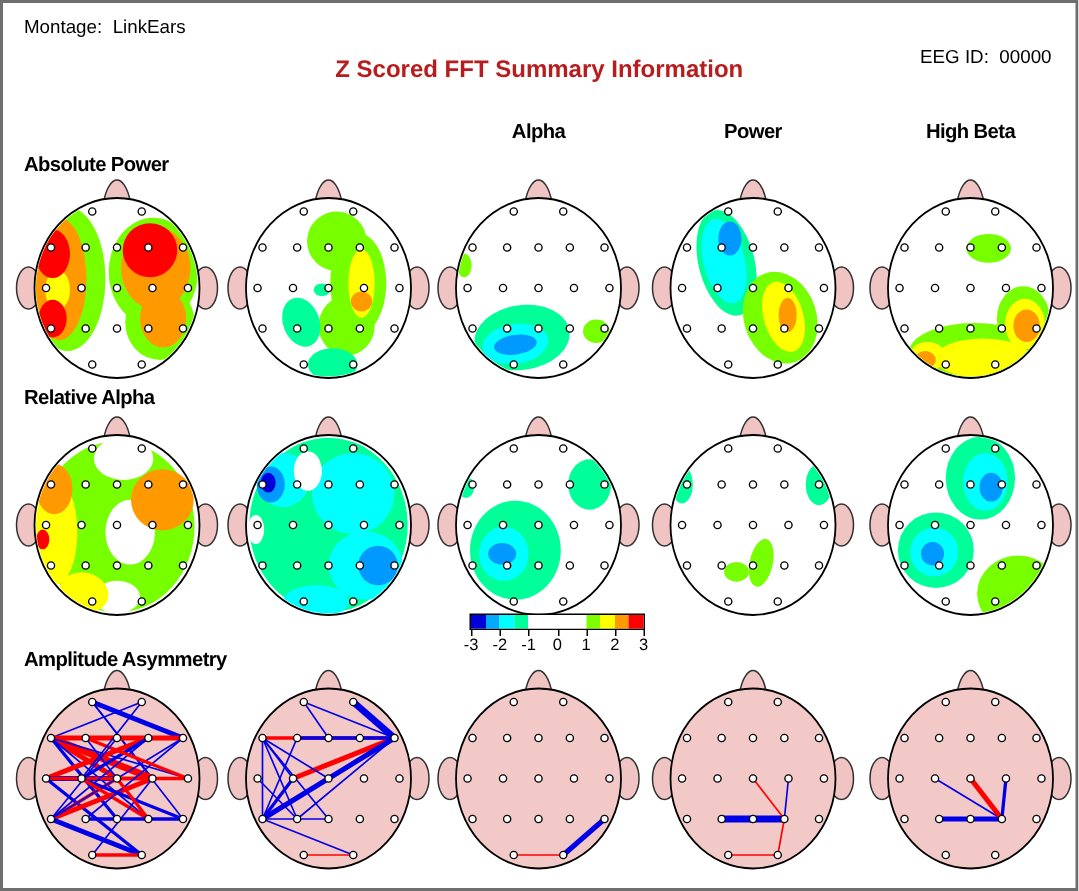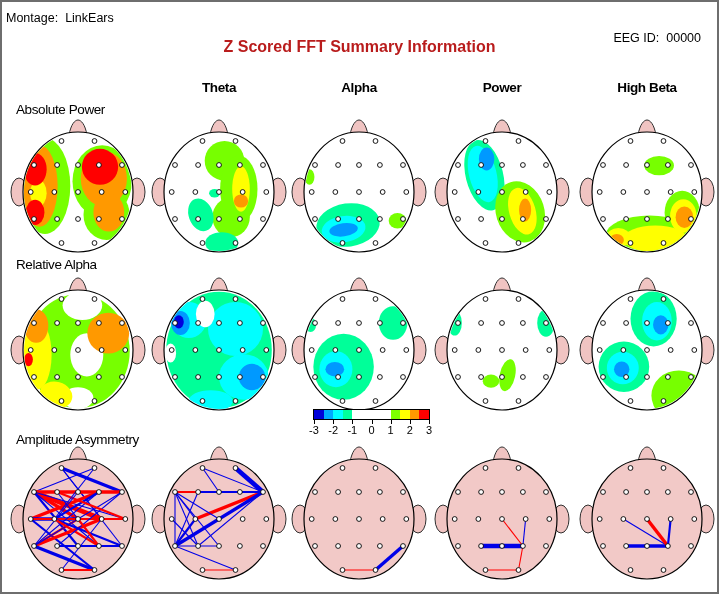--- a/index.html
+++ b/index.html
@@ -6,34 +6,34 @@
   #window{
     position:relative;
     width:719px;height:594px;
     box-sizing:border-box;
     border:2px solid #6e6e6e;
     background:#ffffff;
     font-family:"Liberation Sans", sans-serif;
     overflow:hidden;
   }
   .hdr-text{position:absolute;top:9px;font-size:12.5px;color:#000;white-space:pre;}
-  #montage{left:4px;}
+  #montage{left:14px;}
   #eegid{right:16px;margin-top:20px;}
   .hdr-text .val{margin-left:7px;}
   #page-title{
     position:absolute;top:36px;left:0;width:100%;
     text-align:center;font-size:16px;font-weight:bold;color:#b91c1c;
   }
   .col-header{
     position:absolute;top:78px;width:144px;
     text-align:center;font-size:13.5px;font-weight:bold;
     letter-spacing:-0.4px;color:#000;
   }
   .row-label{
-    position:absolute;left:14px;font-size:13.5px;font-weight:normal;
+    position:absolute;left:14px;font-size:13.5px;font-weight:bold;
     letter-spacing:-0.4px;color:#000;white-space:nowrap;
   }
   #maps{position:absolute;left:0;top:0;width:100%;height:100%;}
   #colorbar{position:absolute;left:311px;top:407px;width:117px;}
   #colorbar-segments{
     display:flex;height:11px;width:117px;box-sizing:border-box;
     border:1px solid #000;
   }
   #colorbar-segments div{height:100%;}
   #colorbar-ticks{position:relative;height:4px;width:117px;}
@@ -48,21 +48,20 @@
 <body>
 
 <div id="window">
 
   <div id="montage" class="hdr-text"><span>Montage:</span><span class="val">LinkEars</span></div>
 
   <div id="eegid" class="hdr-text"><span>EEG ID:</span><span class="val">00000</span></div>
 
   <div id="page-title">Z Scored FFT Summary Information</div>
 
-  <div class="col-header" style="left:145px">Theta</div>
   <div class="col-header" style="left:285px">Alpha</div>
   <div class="col-header" style="left:428px">Power</div>
   <div class="col-header" style="left:573px">High Beta</div>
 
   <div class="row-label" style="top:100px">Absolute Power</div>
   <div class="row-label" style="top:255px">Relative Alpha</div>
   <div class="row-label" style="top:430px">Amplitude Asymmetry</div>
 
   <div id="maps">
       <svg width="144" height="148" viewBox="0 0 144 148" style="position:absolute;left:4px;top:114px">

